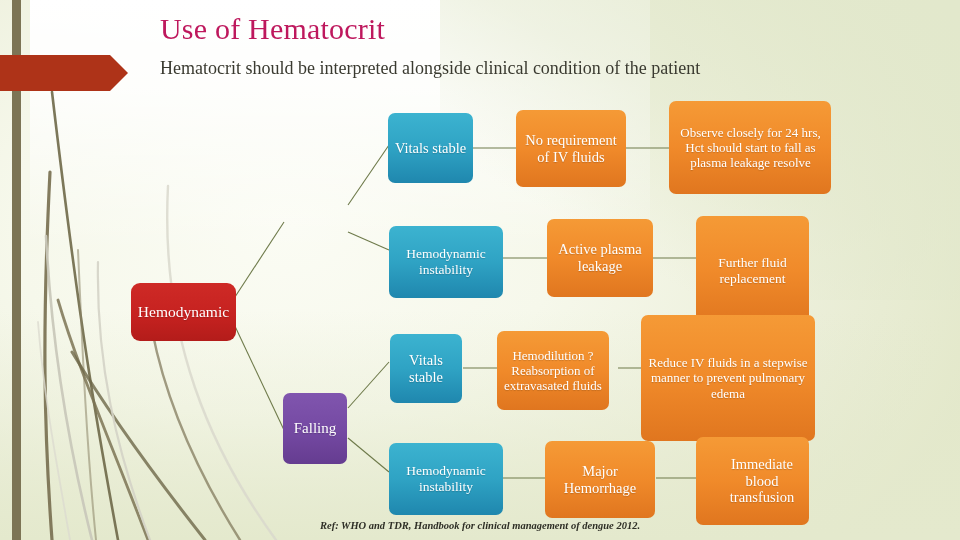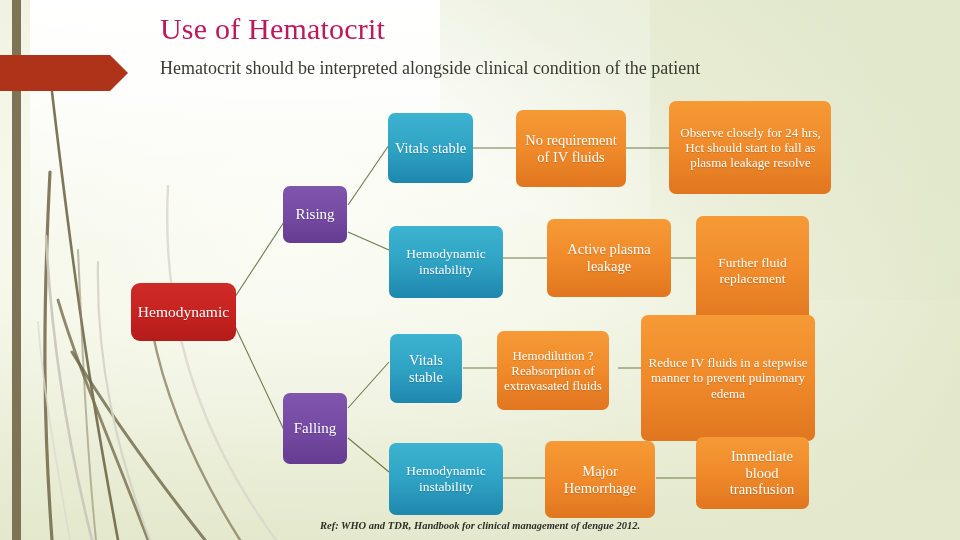--- a/index.html
+++ b/index.html
@@ -185,41 +185,38 @@
 
       <path d="M503 478 L 545 478"></path>
       <path d="M656 478 L 697 478"></path>
     </g>
   </svg>
 
   <div class="node n-red" style="left:131px; top:283px; width:105px; height:58px; font-size:15.5px;">
     <span>Hemodynamic</span>
   </div>
 
-  <div class="node n-purple" style="left:283px; top:186px; width:64px; height:57px; font-size:15px;">
-    <span>Rising</span>
-  </div>
   <div class="node n-purple" style="left:283px; top:393px; width:64px; height:71px; font-size:15px;">
     <span>Falling</span>
   </div>
 
   <div class="node n-blue" style="left:388px; top:113px; width:85px; height:70px; font-size:14.5px;">
     <span>Vitals stable</span>
   </div>
   <div class="node n-orange" style="left:516px; top:110px; width:110px; height:77px; font-size:14.5px;">
     <span>No requirement of IV fluids</span>
   </div>
   <div class="node n-orange" style="left:669px; top:101px; width:162px; height:93px; font-size:13px;padding-left:6px;">
     <span>Observe closely for 24 hrs, Hct should start to fall as plasma leakage resolve</span>
   </div>
 
   <div class="node n-blue" style="left:389px; top:226px; width:114px; height:72px; font-size:13.5px;">
     <span>Hemodynamic instability</span>
   </div>
-  <div class="node n-orange" style="left:547px; top:219px; width:124px; height:78px; font-size:14.5px;">
+  <div class="node n-orange" style="left:547px; top:219px; width:106px; height:78px; font-size:14.5px;">
     <span>Active plasma leakage</span>
   </div>
   <div class="node n-orange" style="left:696px; top:216px; width:113px; height:110px; font-size:13.5px;">
     <span>Further fluid replacement</span>
   </div>
 
   <div class="node n-blue" style="left:390px; top:334px; width:72px; height:69px; font-size:14.5px;">
     <span>Vitals stable</span>
   </div>
   <div class="node n-orange" style="left:497px; top:331px; width:112px; height:79px; font-size:13px;">
@@ -228,19 +225,19 @@
   <div class="node n-orange" style="left:641px; top:315px; width:174px; height:126px; font-size:13px;">
     <span>Reduce IV fluids in a stepwise manner to prevent pulmonary edema</span>
   </div>
 
   <div class="node n-blue" style="left:389px; top:443px; width:114px; height:72px; font-size:13.5px;">
     <span>Hemodynamic instability</span>
   </div>
   <div class="node n-orange" style="left:545px; top:441px; width:110px; height:77px; font-size:14.5px;">
     <span>Major Hemorrhage</span>
   </div>
-  <div class="node n-orange" style="left:696px; top:437px; width:113px; height:72px; font-size:14.5px;padding-left:24px;">
+  <div class="node n-orange" style="left:696px; top:437px; width:113px; height:88px; font-size:14.5px;padding-left:24px;">
     <span>Immediate blood transfusion</span>
   </div>
 
   <div class="footer-ref">Ref: WHO and TDR, Handbook for clinical management of dengue 2012.</div>
 
 </div>
 
 </body></html>

